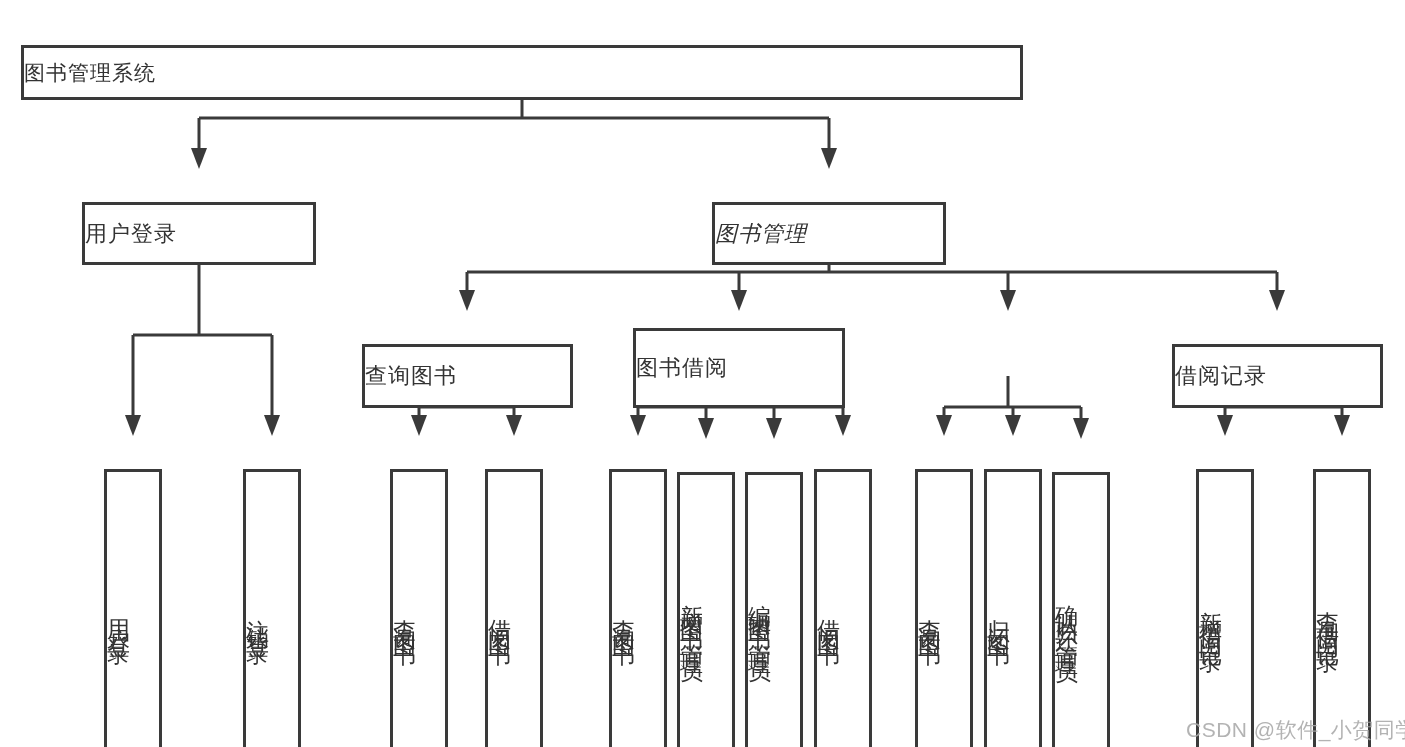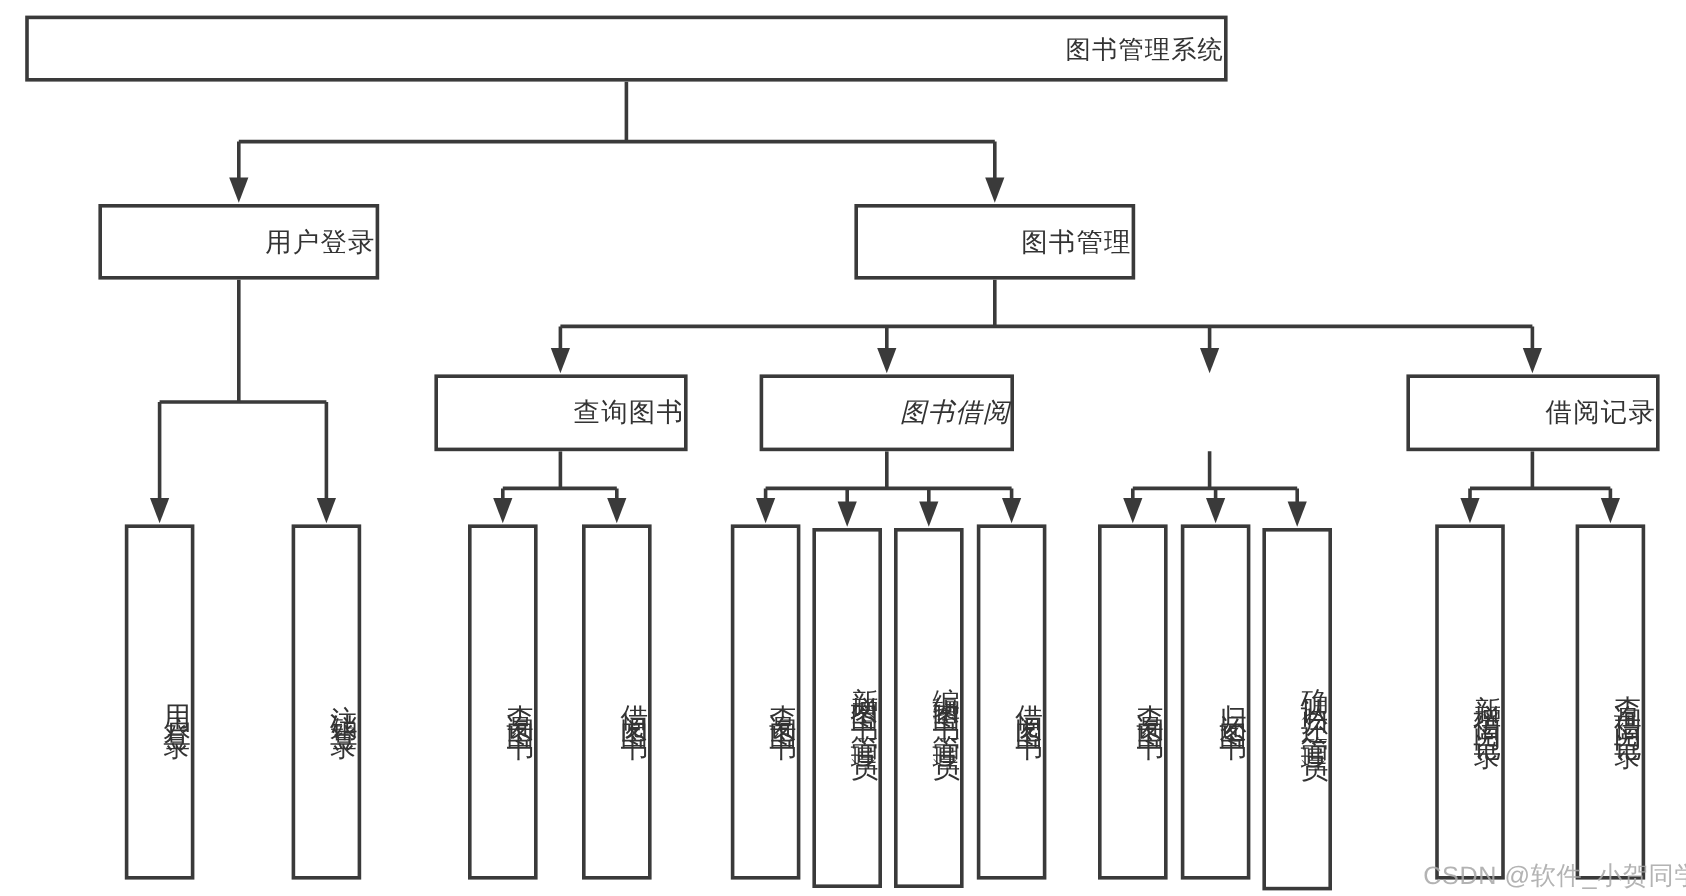--- a/index.html
+++ b/index.html
@@ -3,21 +3,21 @@
 <meta charset="utf-8">
 <style>
   html,body { margin:0; padding:0; background:#ffffff; }
   .stage {
     position:relative; width:1405px; height:747px; background:#ffffff;
     font-family:"Liberation Sans", sans-serif; color:#333333; overflow:hidden;
   }
   .stage svg.connectors { position:absolute; left:0; top:0; width:1405px; height:747px; }
   .node {
     position:absolute; box-sizing:border-box; border:3px solid #3a3a3a; background:#ffffff;
-    display:flex; align-items:center; justify-content:flex-end; text-align:center;
+    display:flex; align-items:center; justify-content:flex-start; text-align:center;margin-top:32px;
   }
   .node .hlabel { font-size:22px; letter-spacing:1px; color:#333333; }
   .node.root .hlabel { font-size:21px; }
   .node.leaf .vlabel {
     writing-mode:vertical-rl; text-orientation:mixed;
     font-size:23px; letter-spacing:8px; line-height:1; color:#333333;
   }
   .watermark {
     position:absolute; left:1186px; top:716px; z-index:5;
     font-size:21px; color:#a9a9a9; opacity:0.88; white-space:nowrap; letter-spacing:0.5px;
@@ -73,28 +73,28 @@
     </g>
   </svg>
 
   <div class="node root" style="left:21px; top:13px; width:1002px; height:55px;">
     <span class="hlabel">图书管理系统</span>
   </div>
 
   <div class="node" style="left:82px; top:170px; width:234px; height:63px;">
     <span class="hlabel">用户登录</span>
   </div>
-  <div class="node" style="left:712px; top:170px; width:234px; height:63px;">
+  <div class="node" style="left:712px; top:170px; width:234px; height:63px;font-style:italic;">
     <span class="hlabel">图书管理</span>
   </div>
 
   <div class="node" style="left:362px; top:312px; width:211px; height:64px;">
     <span class="hlabel">查询图书</span>
   </div>
-  <div class="node" style="left:633px; top:312px; width:212px; height:64px;font-style:italic;">
+  <div class="node" style="left:633px; top:296px; width:212px; height:80px;">
     <span class="hlabel">图书借阅</span>
   </div>
   <div class="node" style="left:1172px; top:312px; width:211px; height:64px;">
     <span class="hlabel">借阅记录</span>
   </div>
 
   <div class="node leaf" style="left:104px; top:437px; width:58px; height:296px;">
     <span class="vlabel">用户登录</span>
   </div>
   <div class="node leaf" style="left:243px; top:437px; width:58px; height:296px;">

